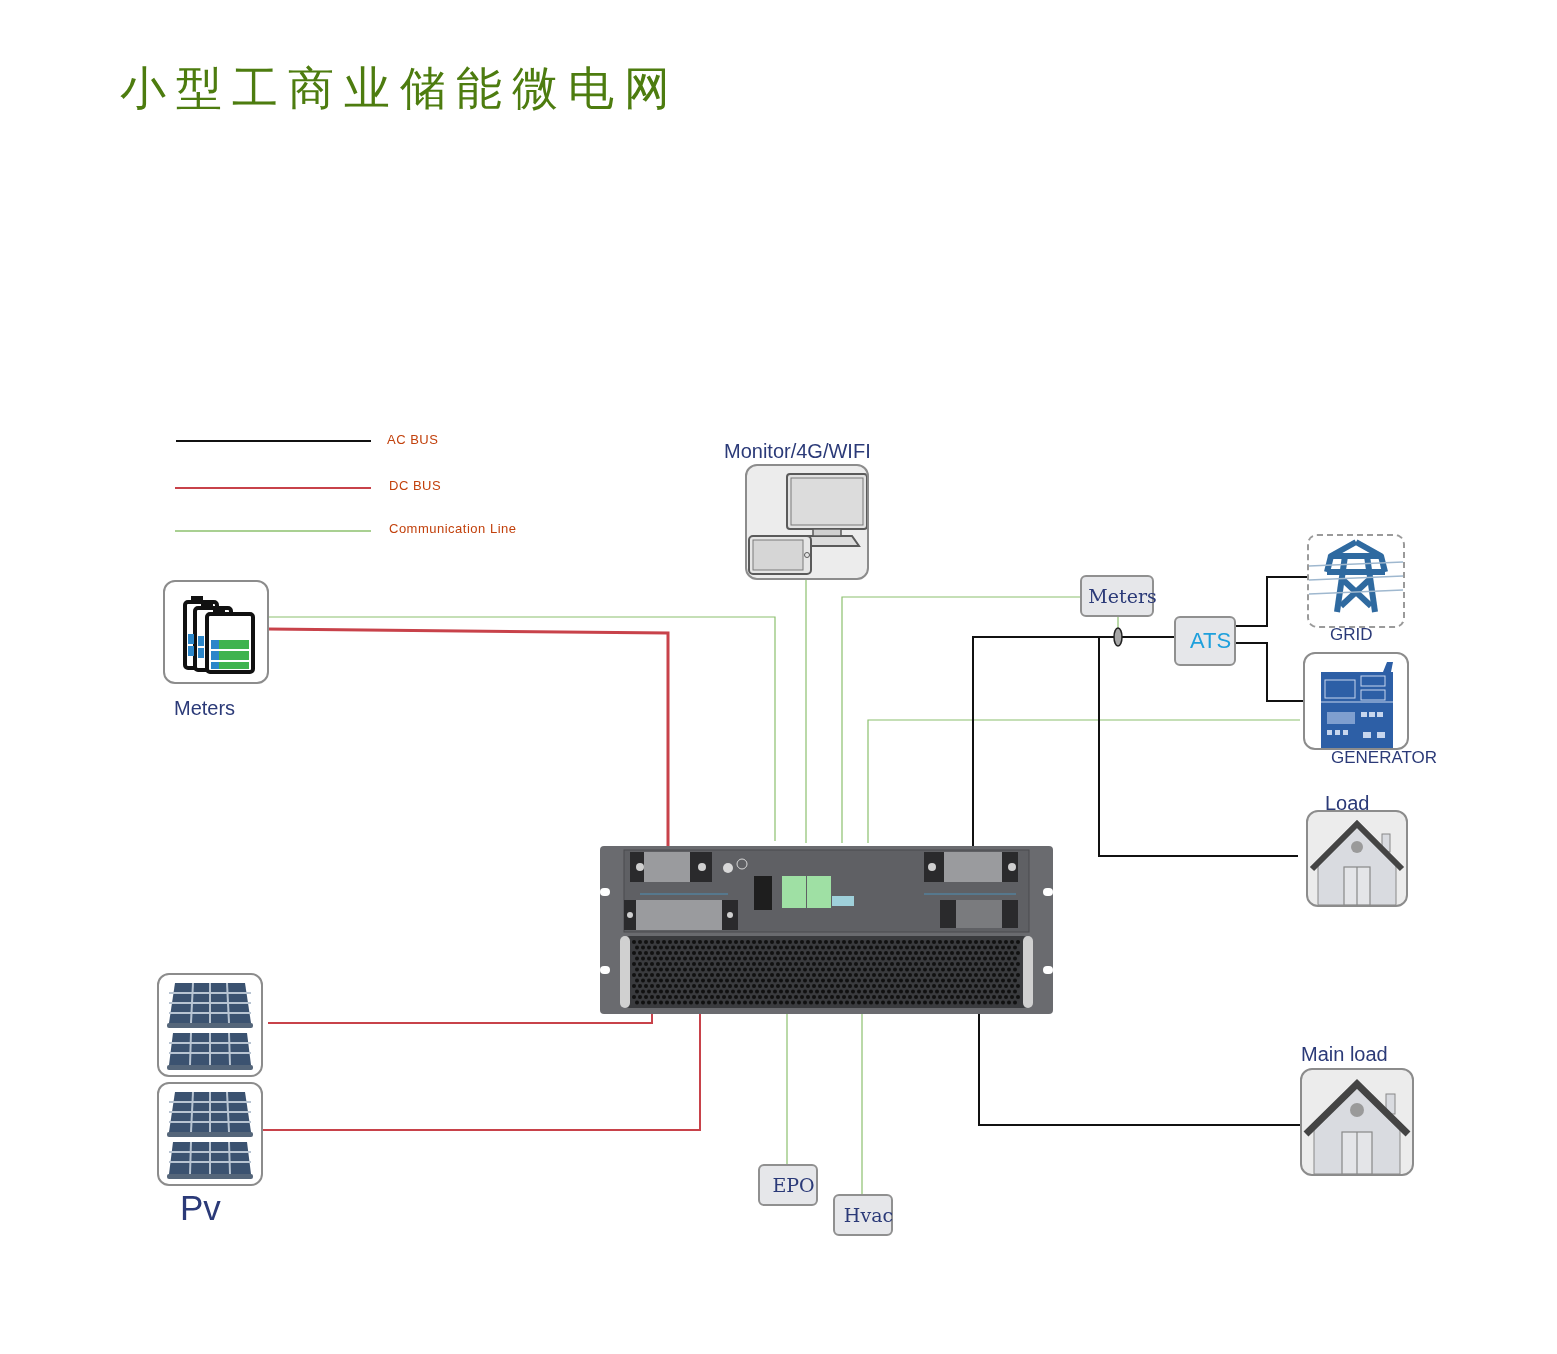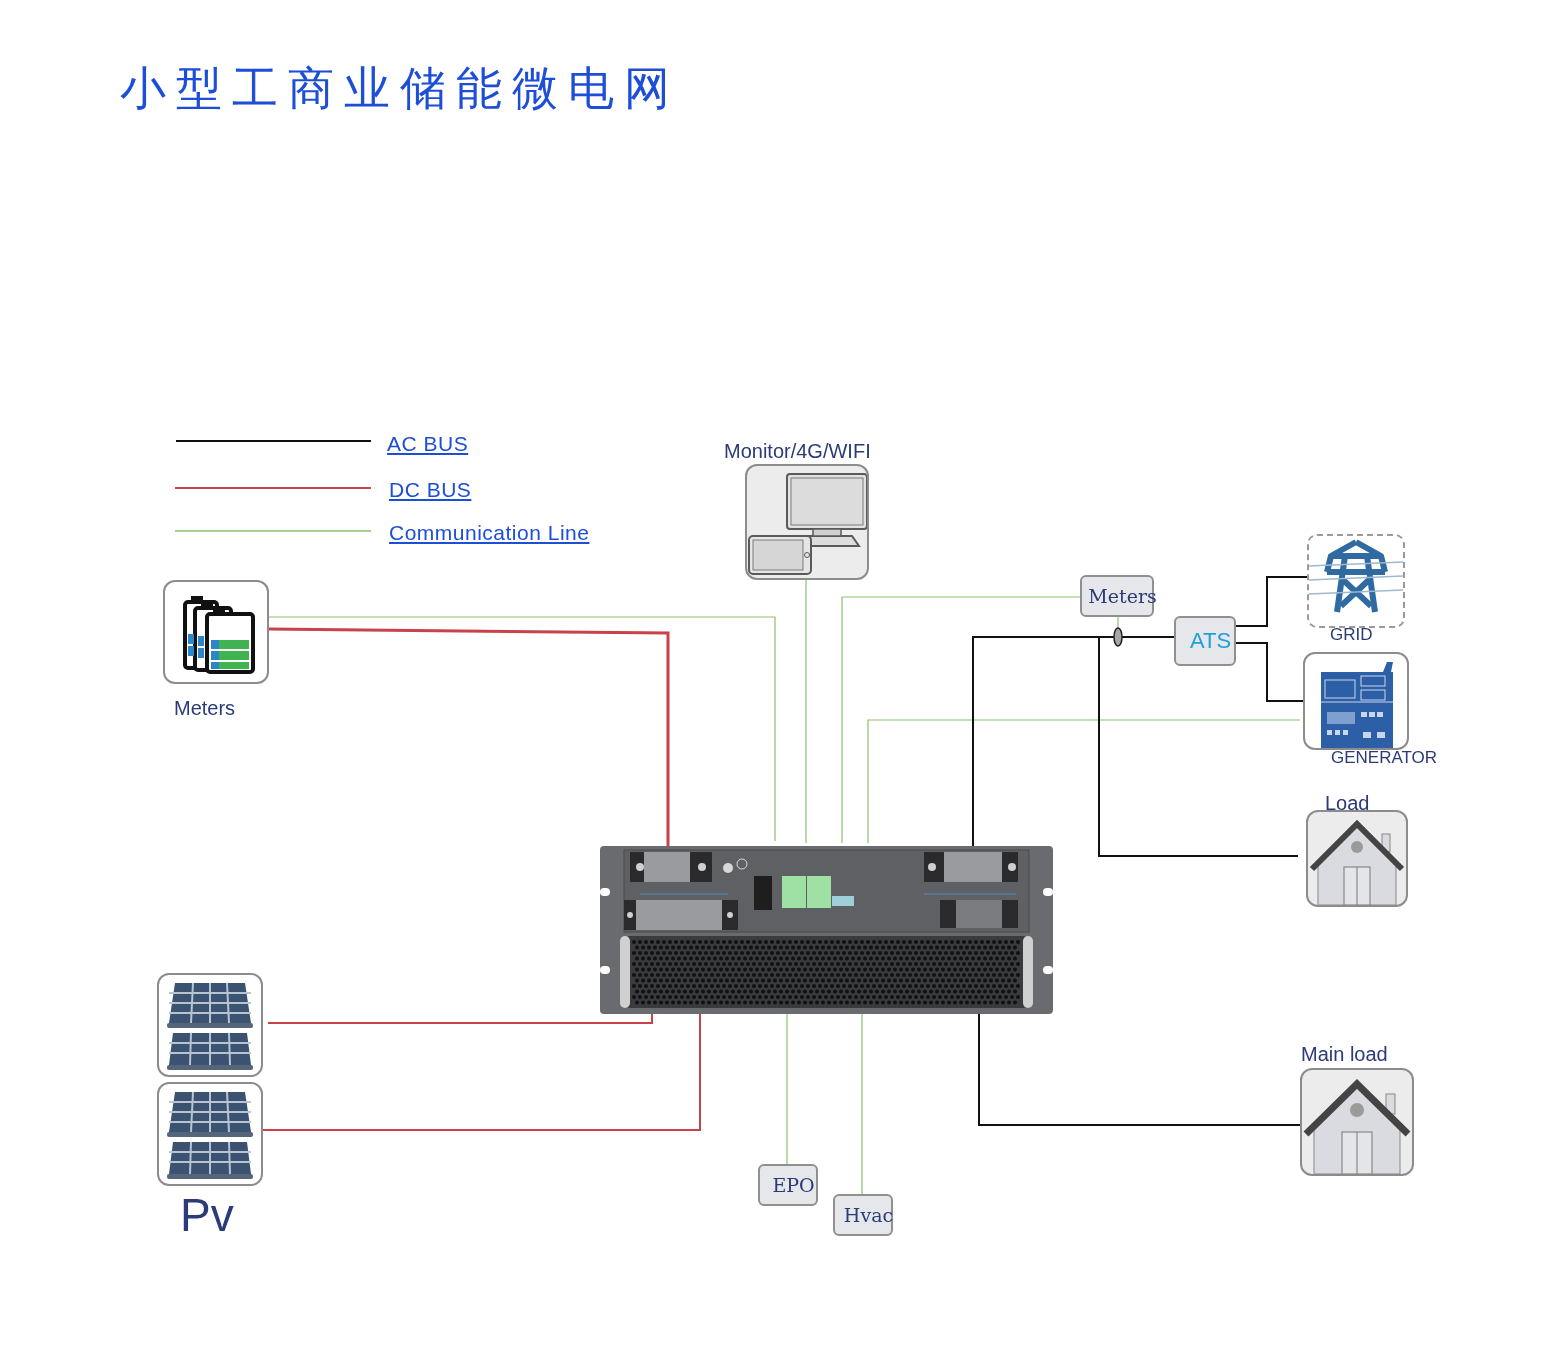--- a/index.html
+++ b/index.html
@@ -1,21 +1,21 @@
 <!DOCTYPE html>
 <html><head>
 <meta charset="utf-8">
 <style>
   html, body { margin:0; padding:0; background:#ffffff; }
   body { width:1557px; height:1354px; position:relative; overflow:hidden;
          font-family:"Liberation Sans", "DejaVu Sans", sans-serif; }
   .title { position:absolute; left:120px; top:58px; font-family:"DejaVu Serif", "Liberation Serif", serif;
-           font-size:46px; letter-spacing:10px; color:#1d4ed8; font-weight:normal; }
+           font-size:46px; letter-spacing:10px; color:#4d7c0f; font-weight:normal; }
   #wires { position:absolute; left:0; top:0; width:1557px; height:1354px; }
-  .legend-label { position:absolute; font-size:21px; color:#1d4ed8; letter-spacing:0.5px;text-decoration:underline; }
+  .legend-label { position:absolute; font-size:13px; color:#c2410c; letter-spacing:0.5px; }
   .lbl { position:absolute; color:#2b3a78; font-size:20px; white-space:nowrap; }
   .iconbox { position:absolute; background:#fff; border:2px solid #8c8c8c; border-radius:12px; box-sizing:border-box; overflow:hidden; }
   .tag { position:absolute; background:#e6e7ea; border:2px solid #909090; border-radius:6px; box-sizing:border-box;
          display:flex; align-items:center; justify-content:center; color:#2b3a78; font-family:"DejaVu Serif", "Liberation Serif", serif; font-size:19px;padding-left:11px; }
   .ats { color:#1ea0dc; font-family:"Liberation Sans", sans-serif; font-size:22px; }
   .unit { position:absolute; left:600px; top:846px; width:453px; height:168px; }
 </style>
 </head>
 <body>
 
@@ -136,21 +136,21 @@
           <line x1="10" y1="68" x2="92" y2="68"></line>
           <line x1="10" y1="78" x2="92" y2="78"></line>
       <line x1="32" y1="58" x2="31" y2="90"></line>
           <line x1="51" y1="58" x2="51" y2="90"></line>
           <line x1="70" y1="58" x2="71" y2="90"></line>
         </g>
       <rect x="8" y="90" width="86" height="5" rx="2" fill="#55667a"></rect>
     </g>
   </svg>
 </div>
-<div class="lbl" style="left:180px;top:1188px;font-size:46px;">Pv</div>
+<div class="lbl" style="left:180px;top:1188px;font-size:35px;">Pv</div>
 
 <div class="tag" style="left:1080px;top:575px;width:74px;height:42px;">
   <span>Meters</span>
 </div>
 
 <div class="tag ats" style="left:1174px;top:616px;width:62px;height:50px;">
   <span>ATS</span>
 </div>
 
 <div style="position:absolute;left:1307px;top:534px;width:98px;height:94px;border:2px dashed #9a9a9a;border-radius:10px;box-sizing:border-box;background:#fff;">

